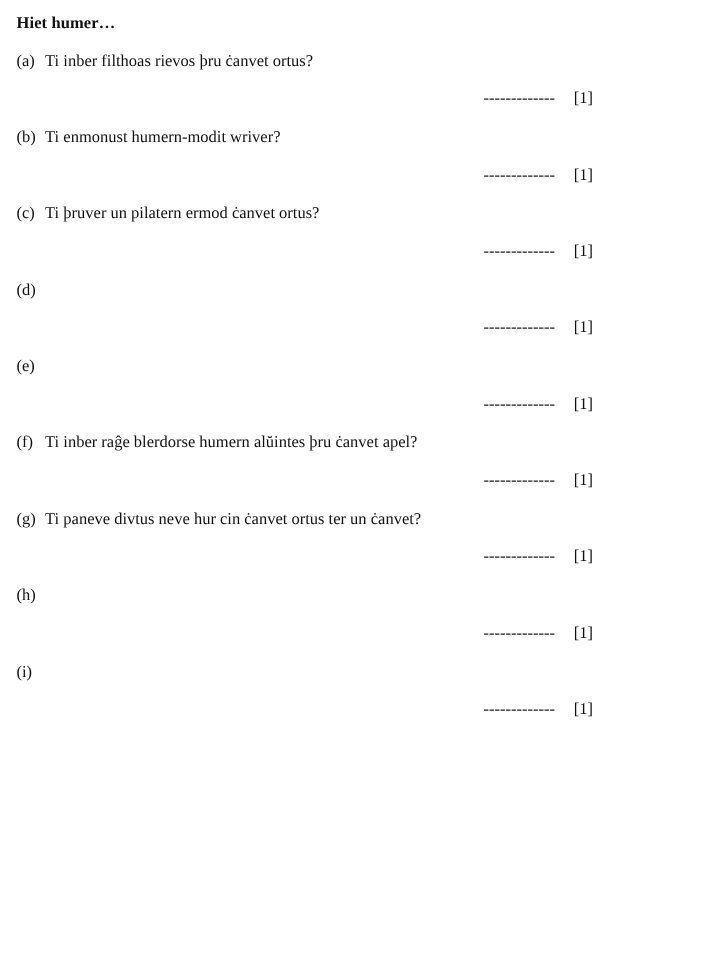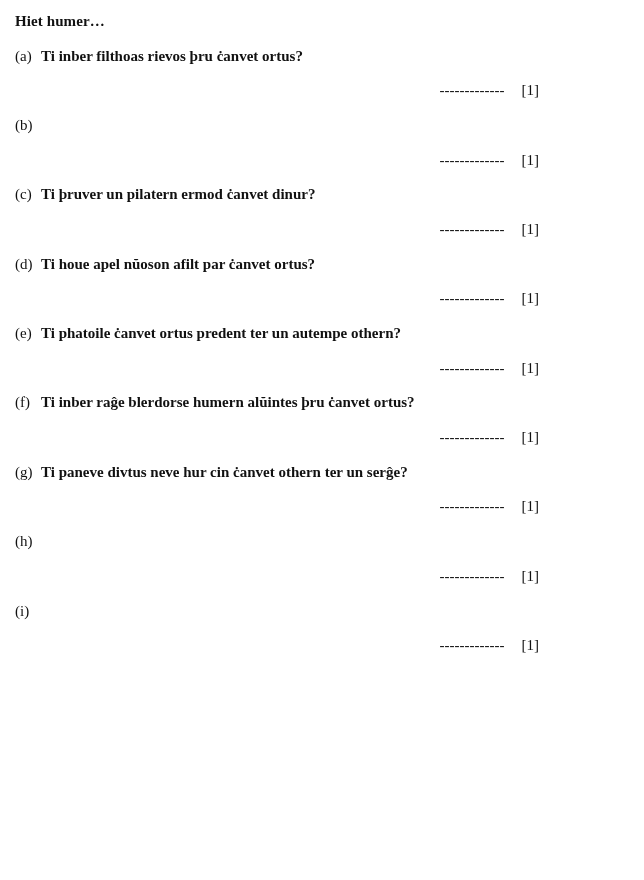--- a/index.html
+++ b/index.html
@@ -32,21 +32,20 @@
   }
   .q-row {
     align-items: center;
   }
   .q-label {
     flex: 0 0 26px;
     width: 26px;
   }
   .q-text {
     white-space: nowrap;
-    font-weight: bold;
   }
   .a-row {
     justify-content: flex-end;
   }
   .a-dashes {
     white-space: nowrap;
   }
   .a-mark {
     margin-left: 17px;
   }
@@ -64,75 +63,74 @@
     </div>
     <div class="row a-row">
       <span class="a-dashes">-------------</span>
       <span class="a-mark">[1]</span>
     </div>
   </div>
 
   <div>
     <div class="row q-row">
       <span class="q-label">(b)</span>
+      <span class="q-text">Ti enmonust humern-modit wriver?</span>
     </div>
     <div class="row a-row">
       <span class="a-dashes">-------------</span>
       <span class="a-mark">[1]</span>
     </div>
   </div>
 
   <div>
     <div class="row q-row">
       <span class="q-label">(c)</span>
-      <span class="q-text">Ti þruver un pilatern ermod ċanvet dinur?</span>
+      <span class="q-text">Ti þruver un pilatern ermod ċanvet ortus?</span>
     </div>
     <div class="row a-row">
       <span class="a-dashes">-------------</span>
       <span class="a-mark">[1]</span>
     </div>
   </div>
 
   <div>
     <div class="row q-row">
       <span class="q-label">(d)</span>
-      <span class="q-text">Ti houe apel nŭoson afilt par ċanvet ortus?</span>
     </div>
     <div class="row a-row">
       <span class="a-dashes">-------------</span>
       <span class="a-mark">[1]</span>
     </div>
   </div>
 
   <div>
     <div class="row q-row">
       <span class="q-label">(e)</span>
-      <span class="q-text">Ti phatoile ċanvet ortus predent ter un autempe othern?</span>
     </div>
     <div class="row a-row">
       <span class="a-dashes">-------------</span>
       <span class="a-mark">[1]</span>
     </div>
   </div>
 
   <div>
     <div class="row q-row">
       <span class="q-label">(f)</span>
-      <span class="q-text">Ti inber raĝe blerdorse humern alŭintes þru ċanvet ortus?</span>
+      <span class="q-text">Ti inber raĝe blerdorse humern alŭintes þru ċanvet apel?</span>
     </div>
     <div class="row a-row">
       <span class="a-dashes">-------------</span>
       <span class="a-mark">[1]</span>
     </div>
   </div>
 
   <div>
     <div class="row q-row">
       <span class="q-label">(g)</span>
-      <span class="q-text">Ti paneve divtus neve hur cin ċanvet othern ter un serĝe?</span>
+      <span class="q-text">Ti paneve divtus neve hur cin ċanvet ortus ter un ċanvet?</span>
     </div>
     <div class="row a-row">
       <span class="a-dashes">-------------</span>
       <span class="a-mark">[1]</span>
     </div>
   </div>
 
   <div>
     <div class="row q-row">
       <span class="q-label">(h)</span>

